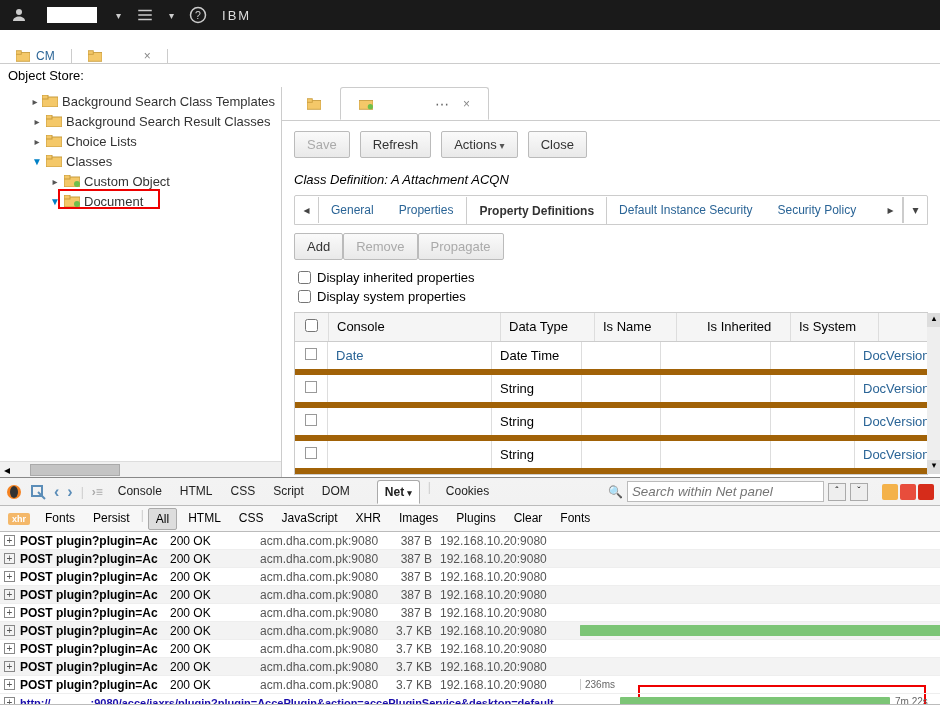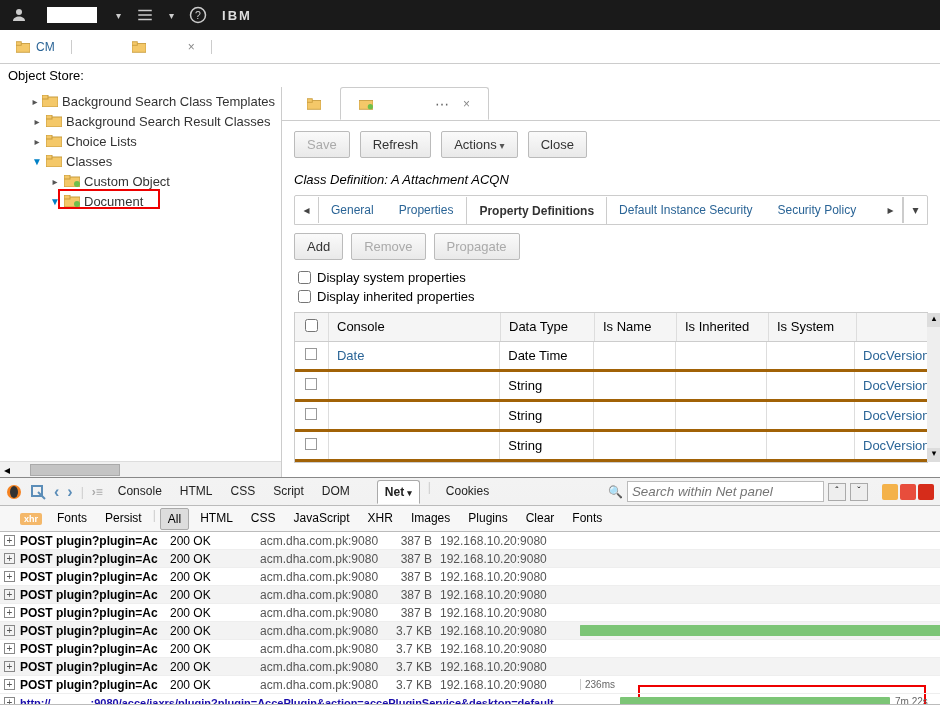--- a/index.html
+++ b/index.html
@@ -4,24 +4,24 @@
 <style>
 * { box-sizing: border-box; margin: 0; padding: 0; font-family: Arial, Helvetica, sans-serif; }
 body { width: 940px; height: 705px; overflow: hidden; background: #fff; font-size: 12px; }
 
 
 .header { height: 30px; background: #1a1a1a; display: flex; align-items: center; padding: 0 10px; color: #fff; }
 .header-title { font-size: 13px; flex: 1; }
 .header-right { display: flex; gap: 15px; align-items: center; }
 .header-icon { width: 18px; height: 18px; fill: #ccc; }
 .user-box { background:#fff; width:50px; height:16px; margin:0 4px; }
-.ibm-logo { font-weight:bold; letter-spacing:2px; color:#ddd; font-size:13px; }
-
-
-.top-tabs { height: 34px; border-bottom: 1px solid #ccc; display: flex; align-items: center; gap: 44px; }
+.ibm-logo { font-weight:normal; letter-spacing:2px; color:#ddd; font-size:13px; }
+
+
+.top-tabs { height: 34px; border-bottom: 1px solid #ccc; display: flex; align-items: flex-end; }
 .top-tab { display:flex; align-items:center; padding:0 16px; border-right:1px solid #ccc; gap:6px; }
 .top-tab.active { background:#fff; }
 .top-tab .label { color:#2a6496; }
 .close-x { color:#888; cursor:pointer; }
 .folder-ico { width:14px; height:12px; }
 
 
 .obj-label { padding: 4px 8px; font-size:13px; }
 
 
@@ -52,35 +52,35 @@
 .class-def-label { padding:4px 12px; font-size:13px;font-style:italic; }
 
 
 .sub-tab-wrap { display:flex; align-items:center; border:1px solid #ccc; margin:4px 12px 0 12px; border-radius:2px 2px 0 0; }
 .arrow-btn { width:24px; text-align:center; color:#444; font-size:12px; border-right:1px solid #ccc; padding:6px 0; }
 .arrow-btn:last-child{border-right:none; border-left:1px solid #ccc;}
 .sub-tabs { display:flex; flex:1; overflow:hidden; }
 .sub-tab { padding:7px 12px; color:#2a6496; border-right:1px solid transparent; white-space:nowrap; }
 .sub-tab.active { color:#333; background:#fff; border-left:1px solid #ccc; border-right:1px solid #ccc; font-weight:bold; position:relative; top:1px; }
 
-.sub-toolbar { padding:8px 12px; display:flex; gap:8px; }
+.sub-toolbar { padding:8px 12px; display:flex; }
 
 .check-row { padding:2px 16px; font-size:13px; display:flex; align-items:center; gap:6px; }
 .check-row input{ width:13px; height:13px; }
 
 
 .table-wrap { margin:6px 12px; border:1px solid #ccc; position:relative; }
 .grid-head { display:flex; background:#f5f5f5; border-bottom:1px solid #ccc; }
 .grid-cell { border-right:1px solid #ddd; padding:6px 8px; font-size:13px; }
-.grid-row { display:flex; border-bottom:3px solid #a16207;justify-content:center; }
+.grid-row { display:flex; border-bottom:6px solid #a16207;justify-content:center; }
 .c-chk{width:34px; text-align:center;}
 .c-prop{width:172px;}
 .c-type{width:94px;}
 .c-name{width:82px;}
-.c-inh{width:92px;}
+.c-inh{width:92px;margin-left:22px;}
 .c-sys{width:88px;}
 .c-tbl{width:72px; border-right:none;}
 .link { color:#2a6496; }
 .scroll-indicator { position:absolute; right:-14px; top:0; bottom:0; width:14px; background:#eee; }
 .scroll-up { position:absolute; top:0; width:14px; height:14px; background:#ddd; text-align:center; font-size:9px; }
 .scroll-dn { position:absolute; bottom:0; width:14px; height:14px; background:#ddd; text-align:center; font-size:9px; }
 
 
 .tree-hscroll { position:absolute; bottom:0; left:0; right:0; height:16px; background:#f1f1f1; display:flex; align-items:center; border-top:1px solid #ddd;}
 .tree-hscroll .thumb{ background:#c4c4c4; height:12px; width:90px; margin-left:16px; border:1px solid #aaa; }
@@ -93,21 +93,21 @@
 .dt-tab { padding:4px 7px; color:#222; }
 .dt-tab.active { background:#fff; border:1px solid #aaa; border-bottom:1px solid #fff; border-radius:3px 3px 0 0; font-weight:bold; position:relative;margin-left:16px; }
 .dt-tab.active::after{ content:"▾"; font-size:9px; margin-left:3px;}
 .dt-search { margin-left:auto; display:flex; align-items:center; gap:4px; width:260px; }
 .dt-search input { flex:1; border:1px solid #bbb; padding:2px 4px; font-style:italic; color:#888; }
 .dt-mini-btn{ border:1px solid #aaa; background:#eee; width:18px; height:18px; font-size:10px; text-align:center; line-height:16px;}
 .dt-win-btns{display:flex; gap:2px; margin-left:6px;}
 .dt-win-btns div{width:16px;height:16px; border-radius:2px;}
 .wb-min{background:#f4b24a;} .wb-new{background:#e84d3c;} .wb-off{background:#d62c1a;}
 
-.dt-subbar { height:26px; display:flex; align-items:center; padding:0 20px; gap:8px; border-bottom:1px solid #bbb; background:#f7f7f7; }
+.dt-subbar { height:26px; display:flex; align-items:center; padding:0 8px; gap:8px; border-bottom:1px solid #bbb; background:#f7f7f7; }
 .dt-filter { padding:3px 7px; }
 .dt-filter.active{ background:#ddd; border:1px solid #aaa; border-radius:2px; }
 
 .net-rows { flex:1; overflow:hidden; background:#fff; position:relative; }
 .net-row { display:flex; height:18px; align-items:center; border-bottom:1px solid #eee; padding-left:20px; position:relative; }
 .net-row.alt{ background:#f3f3f3; }
 .plus{ position:absolute; left:4px; width:11px; height:11px; border:1px solid #888; text-align:center; line-height:9px; font-size:10px; color:#555; }
 .nc-url{ width:150px; font-weight:bold; overflow:hidden; }
 .nc-status{ width:90px; color:#000000; }
 .nc-domain{ width:130px; color:#555; }
@@ -273,25 +273,25 @@
     </div>
 
     <div class="sub-toolbar">
       <button class="btn">Add</button>
       <button class="btn disabled">Remove</button>
       <button class="btn disabled">Propagate</button>
     </div>
 
     <label class="check-row">
       <input type="checkbox" style="">
-      <span>Display system properties</span>
+      <span>Display inherited properties</span>
     </label>
     <label class="check-row">
       <input type="checkbox" style="">
-      <span>Display inherited properties</span>
+      <span>Display system properties</span>
     </label>
 
     <div class="table-wrap">
       <div class="grid-head">
         <div class="grid-cell c-chk"><input type="checkbox" style=""></div>
         <div class="grid-cell c-prop">Console</div>
         <div class="grid-cell c-type">Data Type</div>
         <div class="grid-cell c-name">Is Name</div>
         <div class="grid-cell c-inh">Is Inherited</div>
         <div class="grid-cell c-sys">Is System</div>

